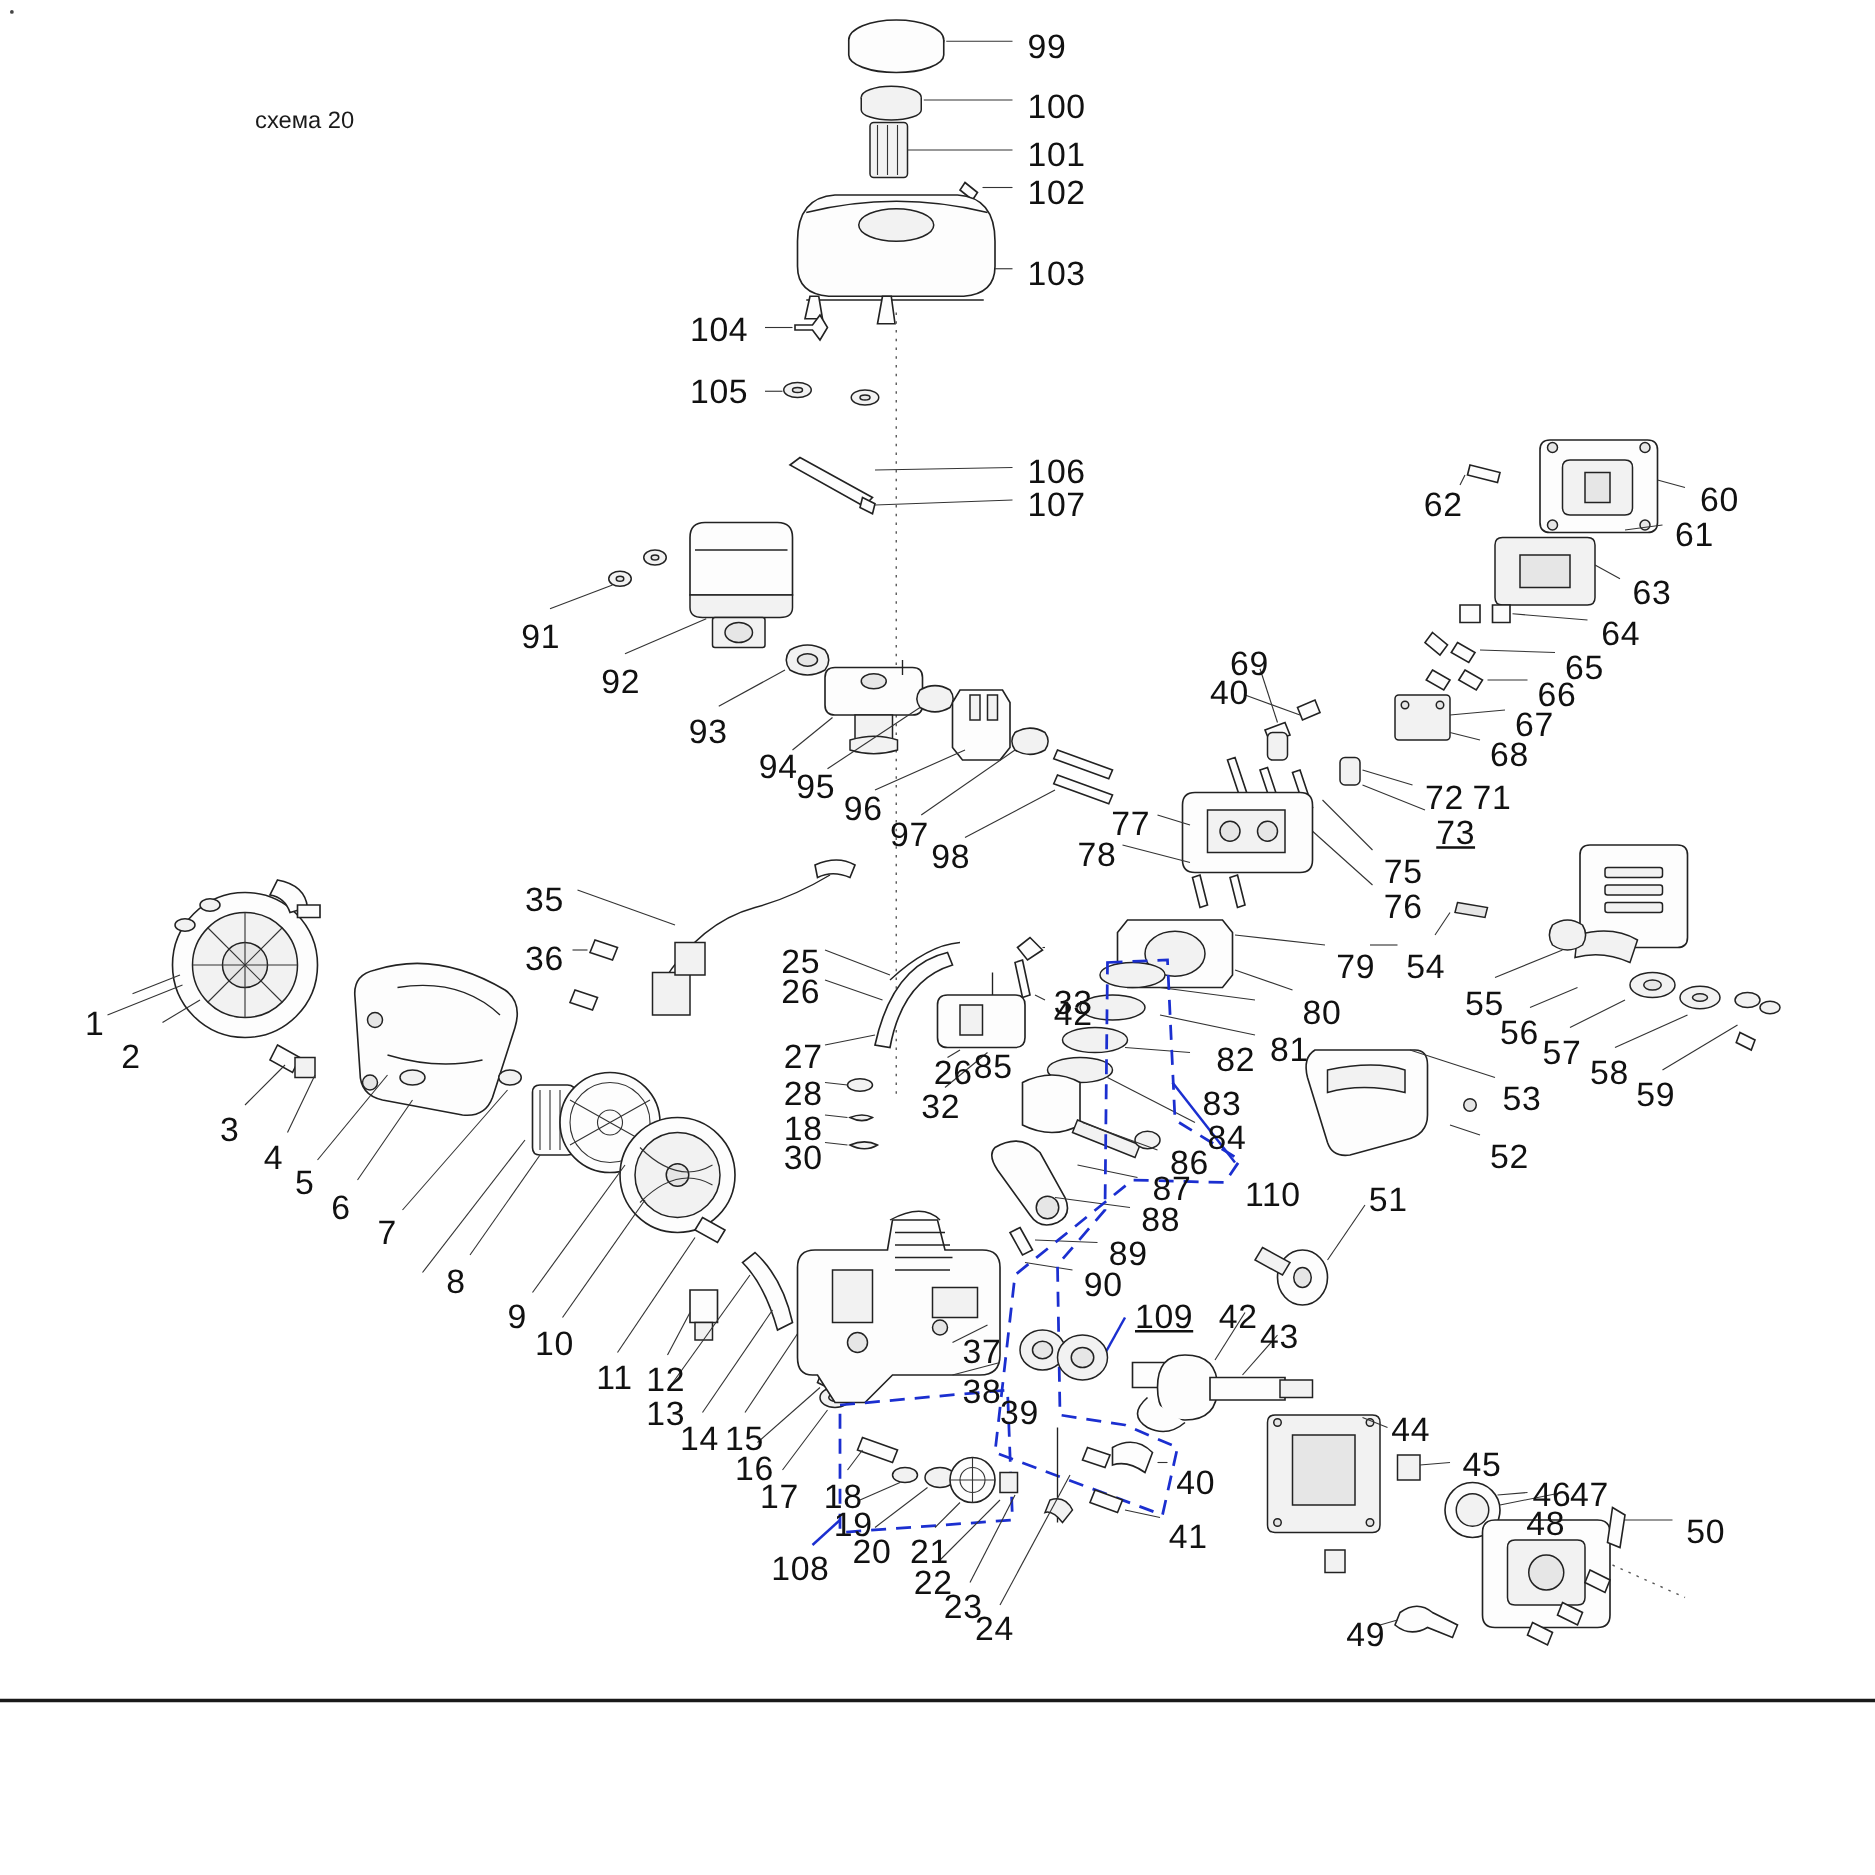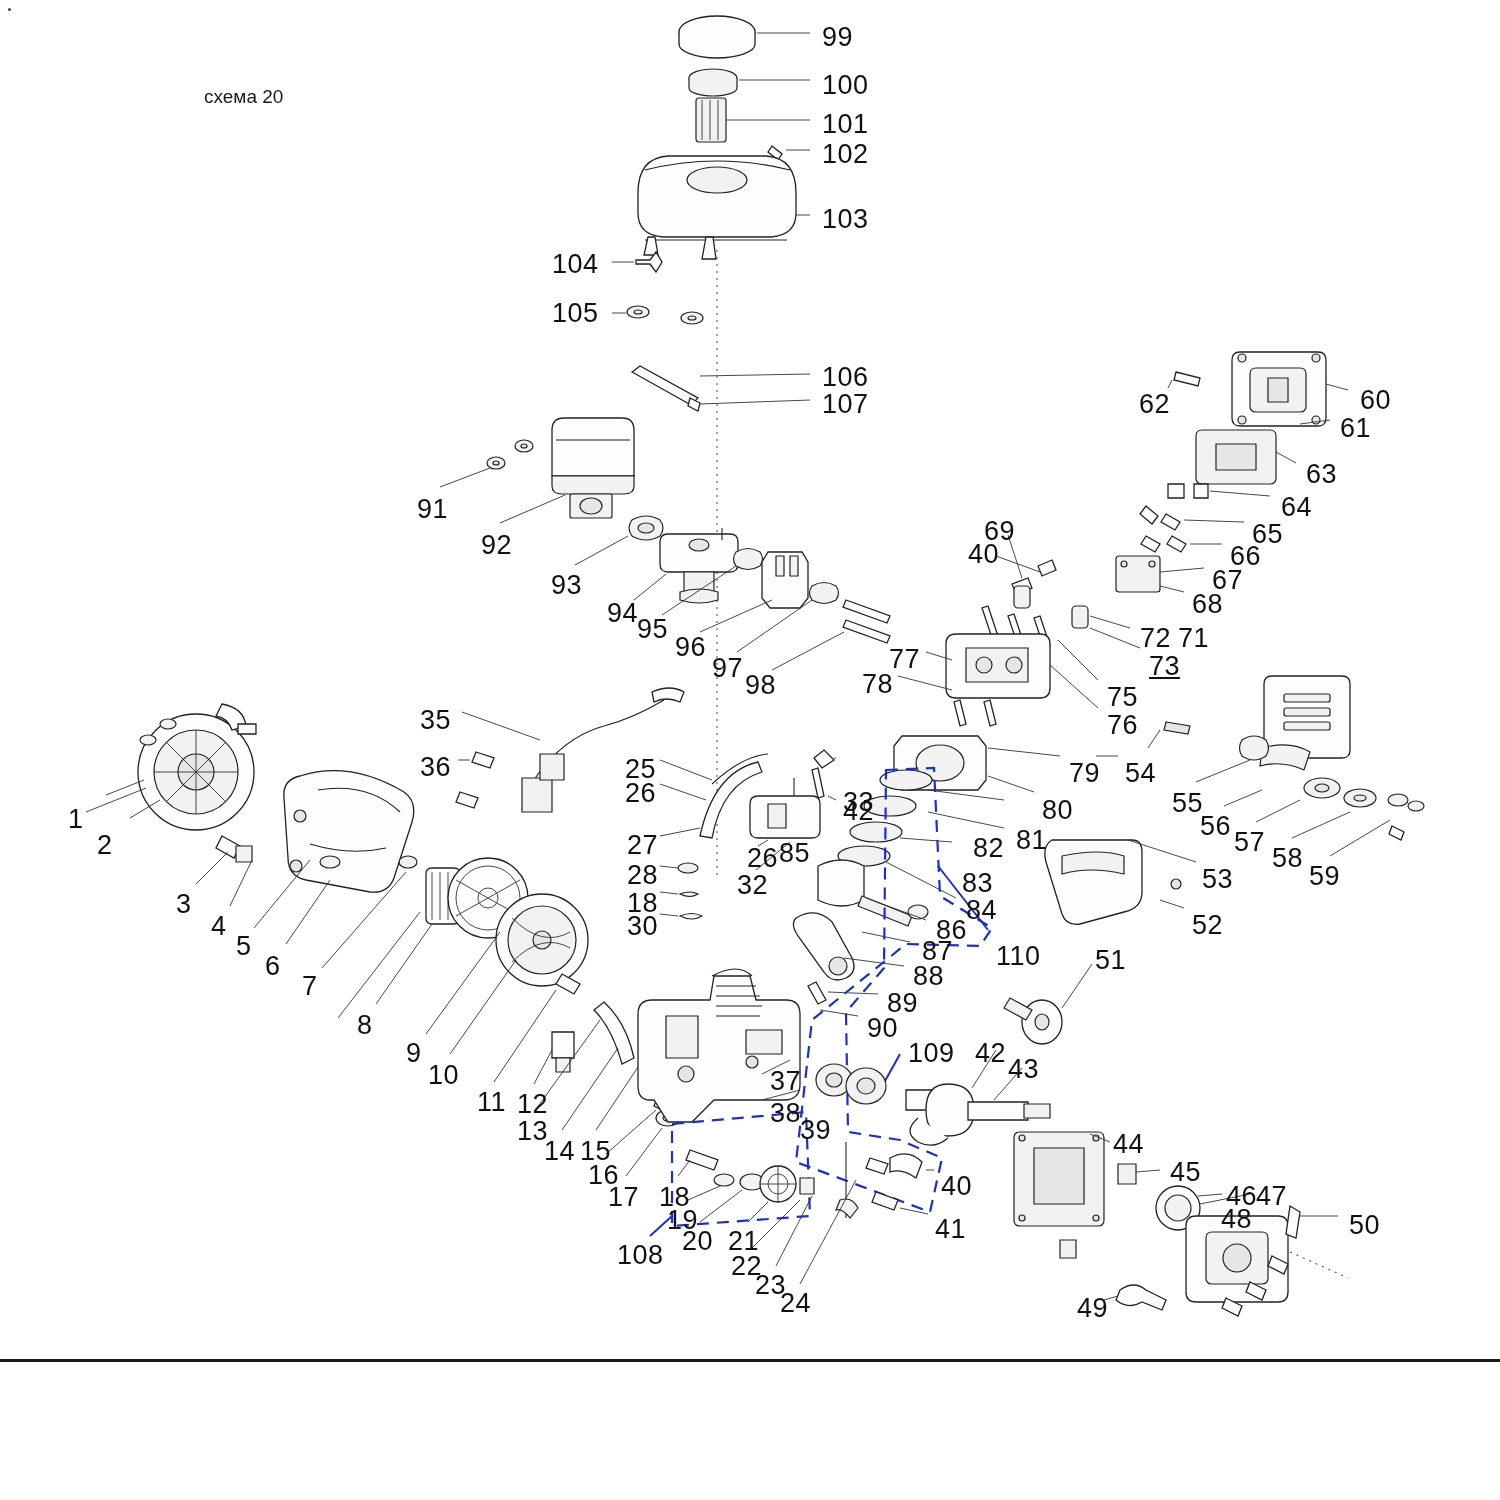--- a/index.html
+++ b/index.html
@@ -582,21 +582,21 @@
       <div class="callout" style="left: 667px; top: 1207px;">19</div>
       <div class="callout" style="left: 682px; top: 1228px;">20</div>
       <div class="callout" style="left: 728px; top: 1228px;">21</div>
       <div class="callout" style="left: 731px; top: 1253px;">22</div>
       <div class="callout" style="left: 755px; top: 1272px;">23</div>
       <div class="callout" style="left: 780px; top: 1290px;">24</div>
       <div class="callout" style="left: 617px; top: 1242px;">108</div>
       <div class="callout" style="left: 770px; top: 1068px;">37</div>
       <div class="callout" style="left: 770px; top: 1100px;">38</div>
       <div class="callout" style="left: 800px; top: 1117px;">39</div>
-      <div class="callout" style="left: 908px; top: 1040px;">109</div>
+      <div class="callout" style="left: 908px; top: 1040px; text-decoration: underline;">109</div>
       <div class="callout" style="left: 941px; top: 1173px;">40</div>
       <div class="callout" style="left: 935px; top: 1216px;">41</div>
       <div class="callout" style="left: 975px; top: 1040px;">42</div>
       <div class="callout" style="left: 1008px; top: 1056px;">43</div>
       <div class="callout" style="left: 1113px; top: 1131px;">44</div>
       <div class="callout" style="left: 1170px; top: 1159px;">45</div>
       <div class="callout" style="left: 1226px; top: 1183px;">46</div>
       <div class="callout" style="left: 1256px; top: 1183px;">47</div>
       <div class="callout" style="left: 1221px; top: 1206px;">48</div>
       <div class="callout" style="left: 1349px; top: 1212px;">50</div>

